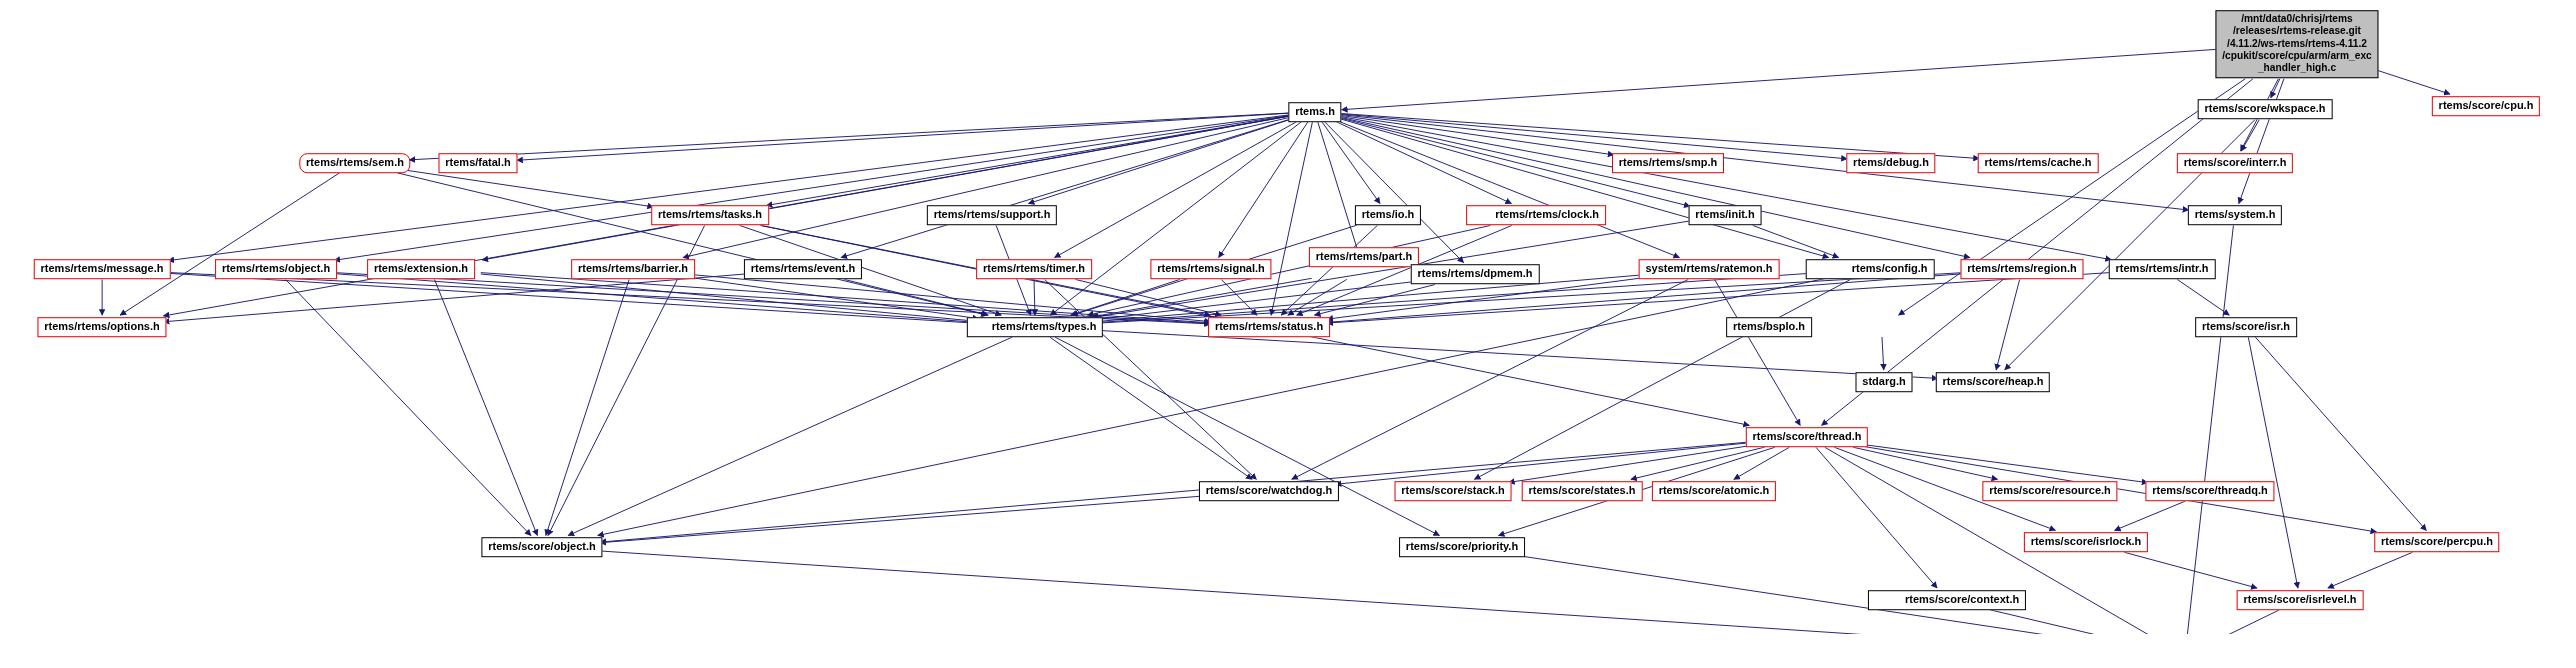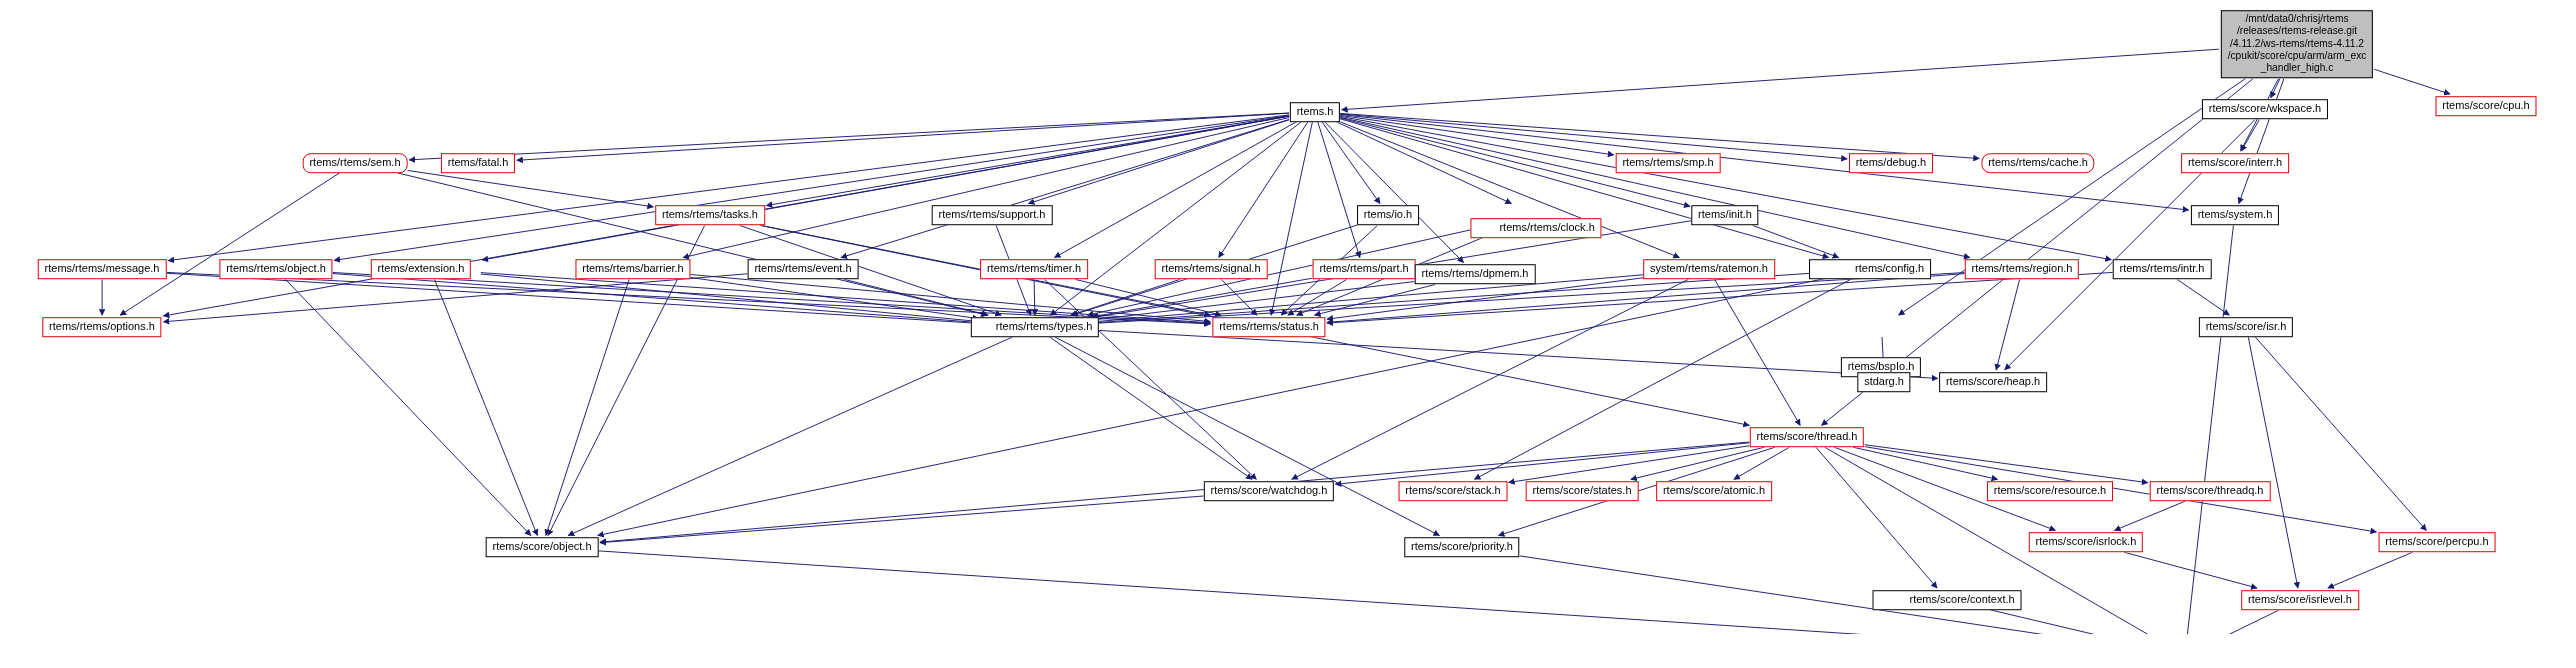--- a/index.html
+++ b/index.html
@@ -7,20 +7,21 @@
     padding: 0;
     background: #ffffff;
     font-family: "Liberation Sans", sans-serif;
   }
   #stage {
     position: relative;
     width: 2576px;
     height: 634px;
     background: #ffffff;
     overflow: hidden;
+    font-weight: bold;
   }
   #edges {
     position: absolute;
     left: 0;
     top: 0;
     z-index: 1;
   }
   .node {
     position: absolute;
     transform: translate(-50%, -50%);
@@ -177,45 +178,45 @@
 /4.11.2/ws-rtems/rtems-4.11.2
 /cpukit/score/cpu/arm/arm_exc
 _handler_high.c</div>
     <div class="node expanded" style="left: 1315px; top: 112px;">rtems.h</div>
     <div class="node expanded" style="left: 2265px; top: 109px;">rtems/score/wkspace.h</div>
     <div class="node truncated" style="left: 2486px; top: 106px; border-color: rgb(224, 0, 0);">rtems/score/cpu.h</div>
     <div class="node truncated" style="left: 355px; top: 163px; border-color: rgb(224, 0, 0); border-radius: 8px;">rtems/rtems/sem.h</div>
     <div class="node truncated" style="left: 478px; top: 163px; border-color: rgb(224, 0, 0);">rtems/fatal.h</div>
     <div class="node truncated" style="left: 1668px; top: 163px; border-color: rgb(224, 0, 0);">rtems/rtems/smp.h</div>
     <div class="node truncated" style="left: 1891px; top: 163px; border-color: rgb(224, 0, 0);">rtems/debug.h</div>
-    <div class="node truncated" style="left: 2038px; top: 163px; border-color: rgb(224, 0, 0); border-radius: 9px;">rtems/rtems/cache.h</div>
+    <div class="node truncated" style="left: 2038px; top: 163px; border-color: rgb(224, 0, 0);">rtems/rtems/cache.h</div>
     <div class="node truncated" style="left: 2235px; top: 163px; border-color: rgb(224, 0, 0);">rtems/score/interr.h</div>
     <div class="node truncated" style="left: 710px; top: 215px; border-color: rgb(224, 0, 0);">rtems/rtems/tasks.h</div>
     <div class="node expanded" style="left: 992px; top: 215px;">rtems/rtems/support.h</div>
     <div class="node expanded" style="left: 1388px; top: 215px;">rtems/io.h</div>
-    <div class="node truncated" style="left: 1536px; top: 228px; border-color: rgb(224, 0, 0); padding-left: 28px;">rtems/rtems/clock.h</div>
+    <div class="node truncated" style="left: 1536px; top: 215px; border-color: rgb(224, 0, 0); padding-left: 28px;">rtems/rtems/clock.h</div>
     <div class="node expanded" style="left: 1725px; top: 215px;">rtems/init.h</div>
     <div class="node expanded" style="left: 2235px; top: 215px;">rtems/system.h</div>
     <div class="node truncated" style="left: 102px; top: 269px; border-color: rgb(224, 0, 0);">rtems/rtems/message.h</div>
     <div class="node truncated" style="left: 276px; top: 269px; border-color: rgb(224, 0, 0);">rtems/rtems/object.h</div>
     <div class="node truncated" style="left: 421px; top: 269px; border-color: rgb(224, 0, 0);">rtems/extension.h</div>
     <div class="node truncated" style="left: 633px; top: 269px; border-color: rgb(224, 0, 0);">rtems/rtems/barrier.h</div>
     <div class="node expanded" style="left: 803px; top: 269px;">rtems/rtems/event.h</div>
     <div class="node truncated" style="left: 1034px; top: 269px; border-color: rgb(224, 0, 0);">rtems/rtems/timer.h</div>
     <div class="node truncated" style="left: 1211px; top: 269px; border-color: rgb(224, 0, 0);">rtems/rtems/signal.h</div>
-    <div class="node truncated" style="left: 1364px; top: 269px; border-color: rgb(224, 0, 0); text-align: center;">rtems/rtems/part.h</div>
+    <div class="node truncated" style="left: 1364px; top: 257px; border-color: rgb(224, 0, 0); text-align: center;">rtems/rtems/part.h</div>
     <div class="node expanded" style="left: 1475px; top: 274px;">rtems/rtems/dpmem.h</div>
     <div class="node truncated" style="left: 1709px; top: 269px; border-color: rgb(224, 0, 0);">system/rtems/ratemon.h</div>
     <div class="node expanded" style="left: 1870px; top: 269px; padding-left: 45px;">rtems/config.h</div>
     <div class="node truncated" style="left: 2022px; top: 269px; border-color: rgb(224, 0, 0);">rtems/rtems/region.h</div>
     <div class="node expanded" style="left: 2162px; top: 269px;">rtems/rtems/intr.h</div>
     <div class="node truncated" style="left: 102px; top: 327px; border-color: rgb(224, 0, 0);">rtems/rtems/options.h</div>
     <div class="node expanded" style="left: 1035px; top: 327px; padding-left: 24px;">rtems/rtems/types.h</div>
     <div class="node truncated" style="left: 1269px; top: 327px; border-color: rgb(224, 0, 0);">rtems/rtems/status.h</div>
-    <div class="node expanded" style="left: 1881px; top: 327px; margin-top: 40px;">rtems/bspIo.h</div>
+    <div class="node expanded" style="left: 1769px; top: 327px;">rtems/bspIo.h</div>
     <div class="node expanded" style="left: 2246px; top: 327px;">rtems/score/isr.h</div>
     <div class="node expanded" style="left: 1884px; top: 382px;">stdarg.h</div>
     <div class="node expanded" style="left: 1993px; top: 382px;">rtems/score/heap.h</div>
     <div class="node truncated" style="left: 1807px; top: 437px; border-color: rgb(224, 0, 0);">rtems/score/thread.h</div>
     <div class="node expanded" style="left: 1269px; top: 491px;">rtems/score/watchdog.h</div>
     <div class="node truncated" style="left: 1453px; top: 491px; border-color: rgb(224, 0, 0);">rtems/score/stack.h</div>
     <div class="node truncated" style="left: 1582px; top: 491px; border-color: rgb(224, 0, 0);">rtems/score/states.h</div>
     <div class="node truncated" style="left: 1714px; top: 491px; border-color: rgb(224, 0, 0);">rtems/score/atomic.h</div>
     <div class="node truncated" style="left: 2050px; top: 491px; border-color: rgb(224, 0, 0);">rtems/score/resource.h</div>
     <div class="node truncated" style="left: 2210px; top: 491px; border-color: rgb(224, 0, 0);">rtems/score/threadq.h</div>

